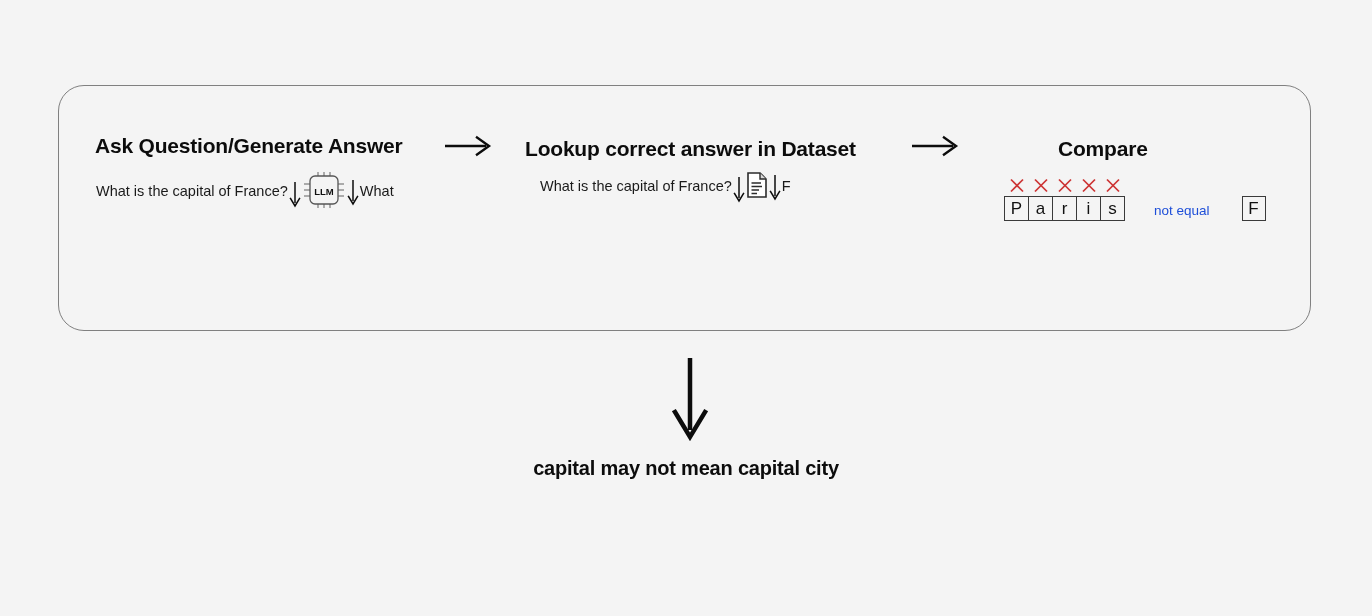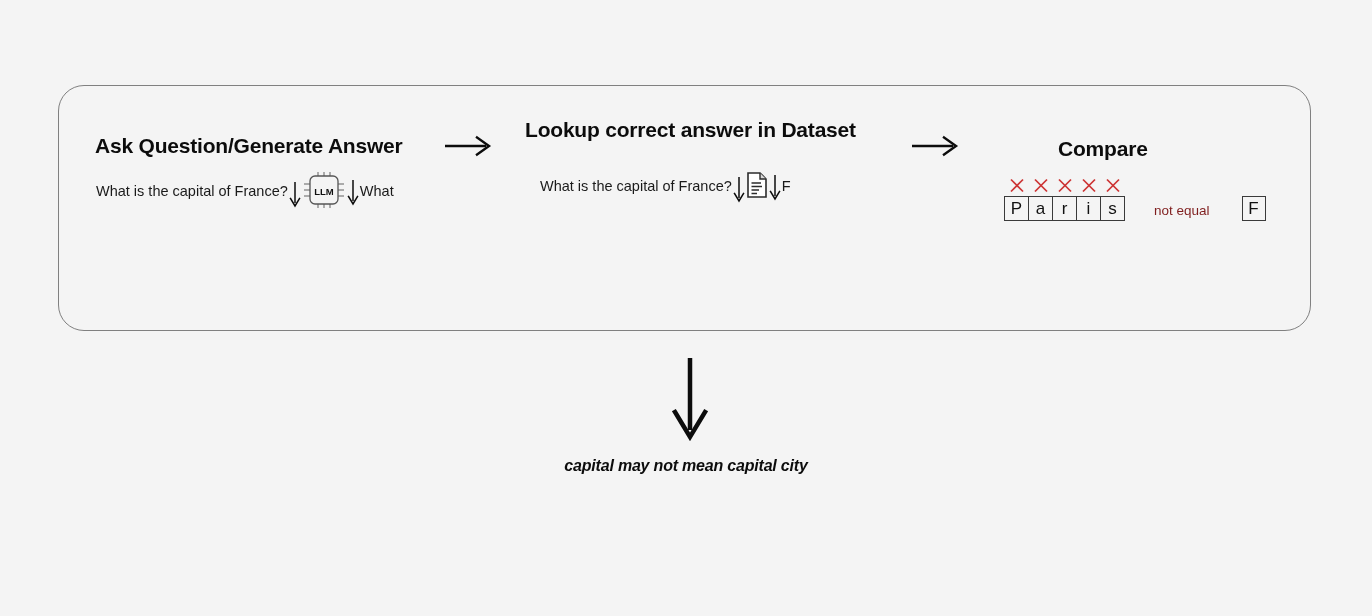--- a/index.html
+++ b/index.html
@@ -39,21 +39,21 @@
   
   .stage-title {
     position: absolute;
     font-weight: bold;
     font-size: 21px;
     letter-spacing: -0.2px;
     color: #0c0c0c;
     white-space: nowrap;
   }
   .stage-title.t1 { left: 95px;  top: 134px; }
-  .stage-title.t2 { left: 525px; top: 118px; }
+  .stage-title.t2 { left: 525px; top: 137px; }
   .stage-title.t3 { left: 1058px; top: 137px; text-align: right; }
 
   
   .h-arrow {
     position: absolute;
     width: 48px;
     height: 24px;
   }
   .h-arrow.a1 { left: 444px; top: 134px; }
   .h-arrow.a2 { left: 911px; top: 134px; }
@@ -123,21 +123,21 @@
   .cross-mark {
     position: absolute;
     left: 50%;
     transform: translateX(-50%);
     top: -20px;
     width: 17px;
     height: 17px;
   }
   .not-equal-label {
     font-size: 13.5px;
-    color: #7f1d1d;
+    color: #1d4ed8;
     margin-left: 30px;
     margin-bottom: 3px;
     white-space: nowrap;
   }
   .single-cell {
     width: 24px;
     height: 25px;
     border: 1px solid #3a3a3a;
     box-sizing: border-box;
     display: flex;
@@ -158,24 +158,23 @@
   }
 
   
   .conclusion {
     position: absolute;
     left: 0;
     top: 457px;
     width: 1372px;
     text-align: center;
     font-weight: bold;
-    font-size: 16px;
+    font-size: 20px;
     letter-spacing: -0.2px;
     color: #0c0c0c;
-    font-style: italic;
   }
 </style>
 </head>
 <body>
 
 <div id="canvas">
 
   <div class="stage-panel"></div>
 
   <div class="stage-title t1">Ask Question/Generate Answer</div>

